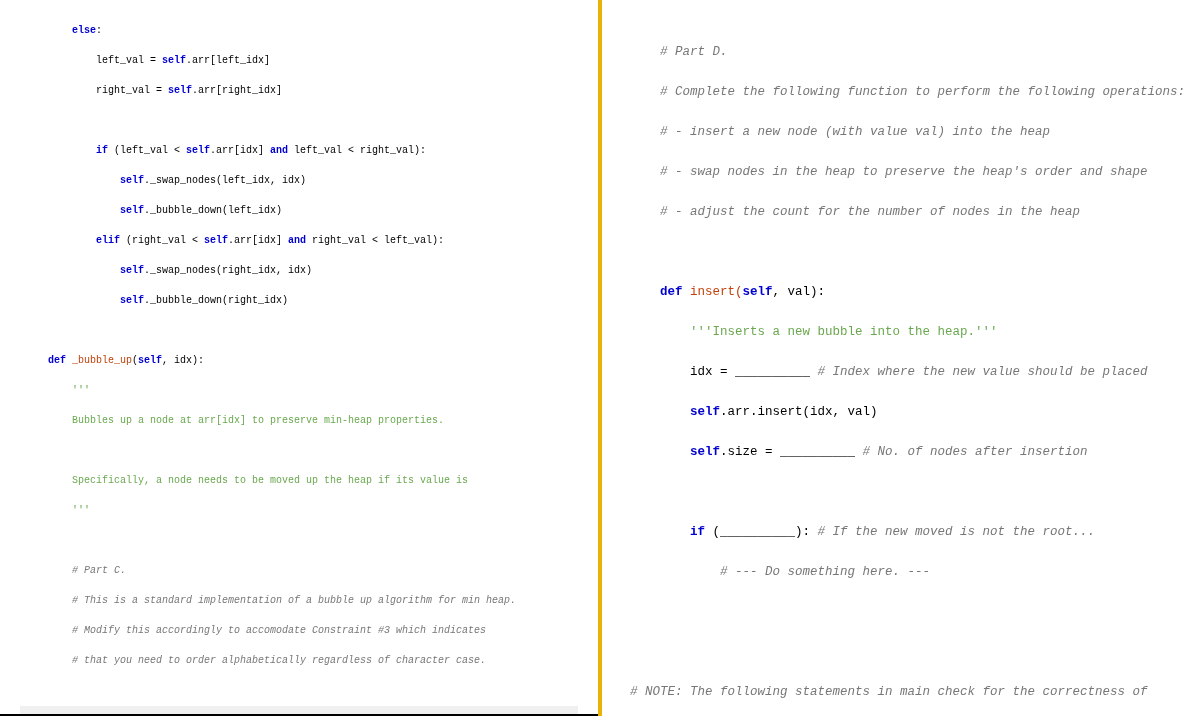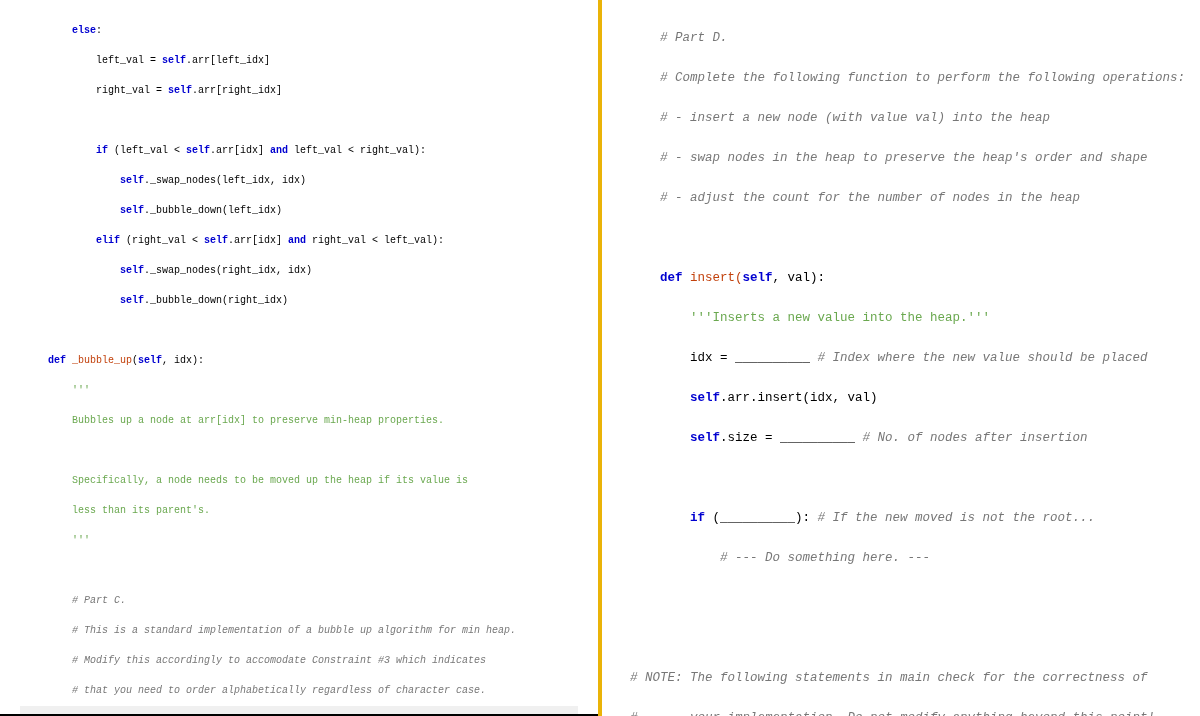--- a/index.html
+++ b/index.html
@@ -28,20 +28,21 @@
     position: absolute;
     bottom: 0;
     left: 0;
     right: 0;
     height: 2px;
     background: #000;
   }
   .pane-right {
     font-size: 12.5px;
     line-height: 1.6;
+    margin-top: 14px;
   }
   .line { display: block; padding-left: 24px; }
   .pane-left .line { padding-left: 20px; }
 
   .kw { color: #0000d0; font-weight: bold; }
   .self { color: #0000d0; font-weight: bold; }
   .fn { color: #c2410c; }
   .bstr { color: #6aa84f; }
   .comment { color: #777; font-style: italic; }
   .scrollbar-h {
@@ -66,21 +67,20 @@
 <span class="line">                <span class="self">self</span>._bubble_down(left_idx)</span>
 <span class="line">            <span class="kw">elif</span> (right_val &lt; <span class="self">self</span>.arr[idx] <span class="kw">and</span> right_val &lt; left_val):</span>
 <span class="line">                <span class="self">self</span>._swap_nodes(right_idx, idx)</span>
 <span class="line">                <span class="self">self</span>._bubble_down(right_idx)</span>
 <span class="line"> </span>
 <span class="line">    <span class="kw">def</span> <span class="fn">_bubble_up</span>(<span class="self">self</span>, idx):</span>
 <span class="line">        <span class="bstr">'''</span></span>
 <span class="line"><span class="bstr">        Bubbles up a node at arr[idx] to preserve min-heap properties.</span></span>
 <span class="line"> </span>
 <span class="line"><span class="bstr">        Specifically, a node needs to be moved up the heap if its value is</span></span>
-<span class="line"><span class="bstr">        less than its parent's.</span></span>
 <span class="line">        <span class="bstr">'''</span></span>
 <span class="line"> </span>
 <span class="line"><span class="comment">        # Part C.</span></span>
 <span class="line"><span class="comment">        # This is a standard implementation of a bubble up algorithm for min heap.</span></span>
 <span class="line"><span class="comment">        # Modify this accordingly to accomodate Constraint #3 which indicates</span></span>
 <span class="line"><span class="comment">        # that you need to order alphabetically regardless of character case.</span></span>
 <span class="line"> </span>
 
 
 
@@ -118,21 +118,21 @@
 </div>
 
 <div class="pane pane-right">
 <span class="line">    <span class="comment"># Part D.</span></span>
 <span class="line">    <span class="comment"># Complete the following function to perform the following operations:</span></span>
 <span class="line">    <span class="comment"># - insert a new node (with value val) into the heap</span></span>
 <span class="line">    <span class="comment"># - swap nodes in the heap to preserve the heap's order and shape</span></span>
 <span class="line">    <span class="comment"># - adjust the count for the number of nodes in the heap</span></span>
 <span class="line"> </span>
 <span class="line">    <span class="kw">def</span><span class="fn"> insert(</span><span class="self">self</span><span>, val):</span></span>
-<span class="line">    <span class="bstr">    '''Inserts a new value into the heap.'''</span></span>
+<span class="line">    <span class="bstr">    '''Inserts a new bubble into the heap.'''</span></span>
 <span class="line">    <span>    idx = __________ </span><span class="comment"># Index where the new value should be placed</span></span>
 <span class="line">    <span class="self">    self</span><span>.arr.insert(idx, val)</span></span>
 <span class="line">    <span class="self">    self</span><span>.size = __________ </span><span class="comment"># No. of nodes after insertion</span></span>
 <span class="line"> </span>
 <span class="line">    <span class="kw">    if</span><span> (__________): </span><span class="comment"># If the new moved is not the root...</span></span>
 <span class="line">    <span class="comment">        # --- Do something here. ---</span></span>
 <span class="line"> </span>
 <span class="line"> </span>
 <span class="line"><span class="comment"># NOTE: The following statements in main check for the correctness of</span></span>
 <span class="line"><span class="comment">#       your implementation. Do not modify anything beyond this point!</span></span>

